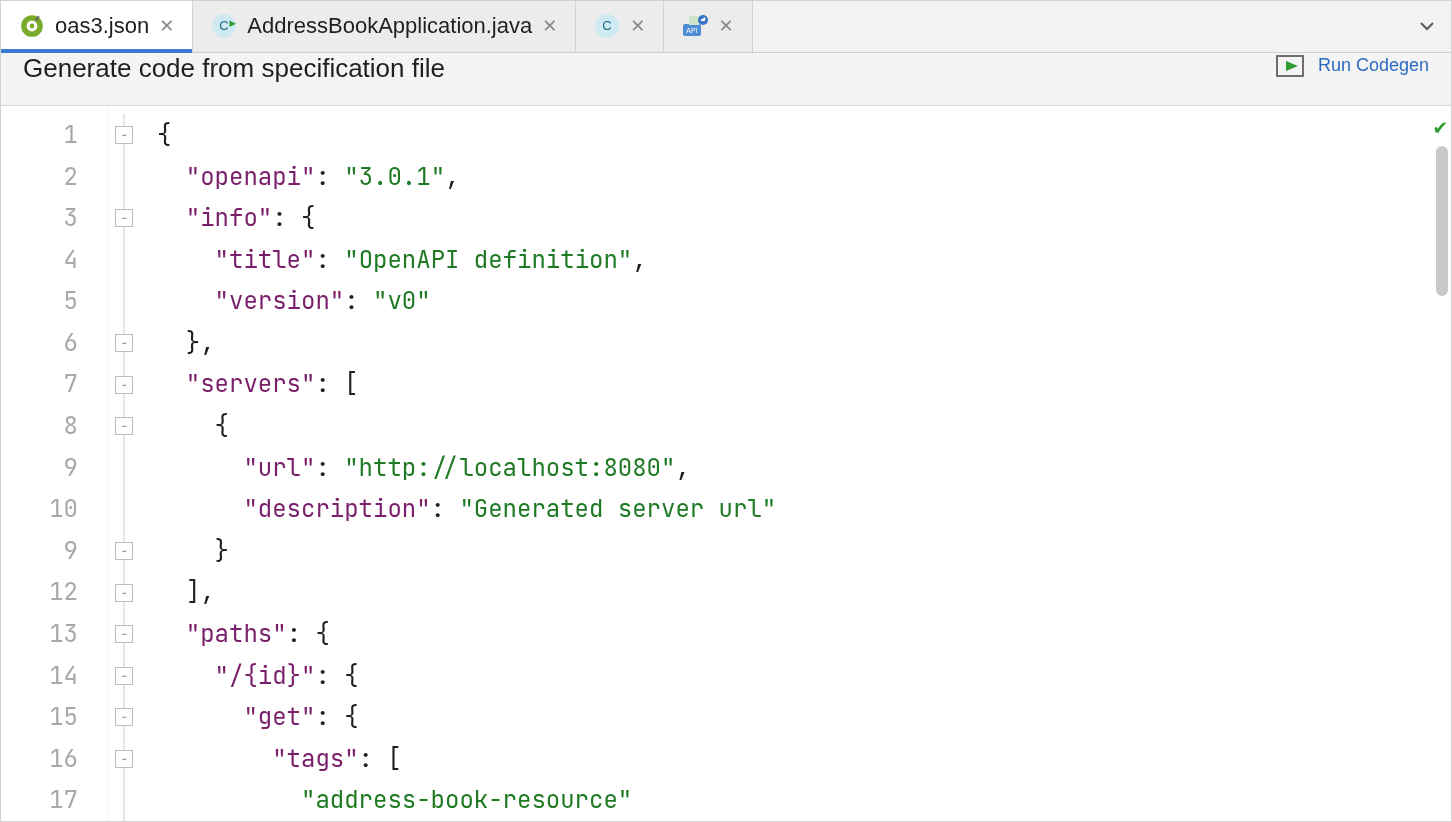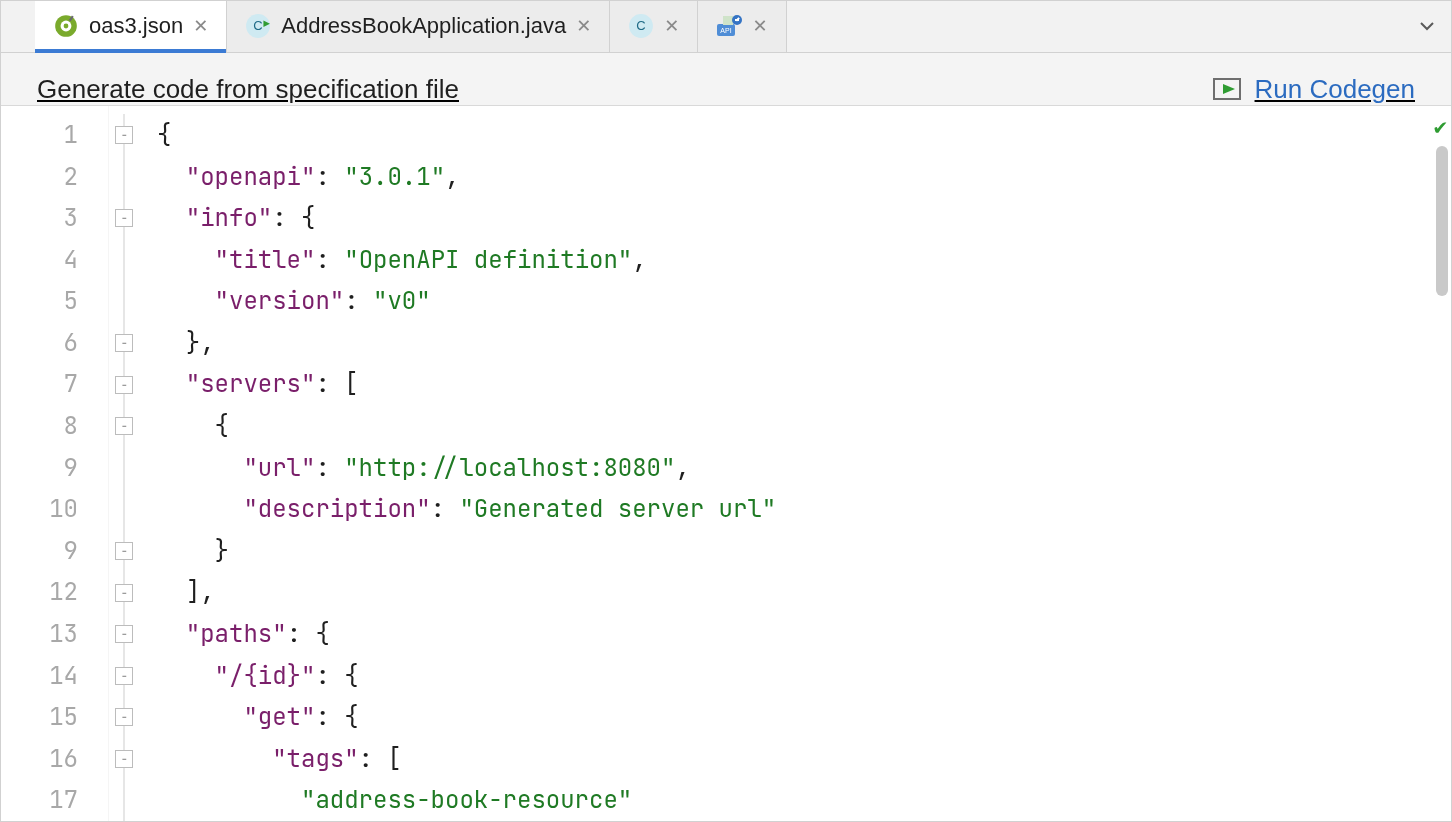--- a/index.html
+++ b/index.html
@@ -1,45 +1,44 @@
 <!DOCTYPE html>
 <html><head>
 <meta charset="utf-8">
 <style>
   * { box-sizing: border-box; margin: 0; padding: 0; }
   html, body { width: 1452px; height: 822px; font-family: -apple-system, "Segoe UI", Arial, sans-serif; background: #fff; overflow: hidden; }
   .root { width: 100%; height: 100%; border: 1px solid #d1d1d1; display: flex; flex-direction: column; background: #fff; }
 
   
-  .tabbar { display: flex; align-items: stretch; height: 53px; background: #f2f2f2; border-bottom: 1px solid #d1d1d1; padding-left: 34px; }
+  .tabbar { display: flex; align-items: stretch; height: 53px; background: #f2f2f2; border-bottom: 1px solid #d1d1d1; }
   .tab {
     display: flex; align-items: center; gap: 10px; padding: 0 18px;
     font-size: 22px; color: #1f1f1f; border-right: 1px solid #d1d1d1;
     background: #ececec; cursor: pointer; position: relative;
   }
   .tab.active { background: #ffffff; }
   .tab.active::after {
     content: ""; position: absolute; left: 0; right: 0; bottom: -1px; height: 4px;
     background: #3b7bd4;
   }
   .tab .close { color: #8a8a8a; font-size: 18px; line-height: 1; }
   .tabbar .spacer { flex: 1; background: #f2f2f2; }
   .tabbar .more { width: 48px; display: flex; align-items: center; justify-content: center; color: #5a5a5a; }
   .file-icon { width: 26px; height: 26px; display: inline-flex; align-items: center; justify-content: center; }
 
   
   .banner {
-    display: flex; align-items: flex-end; height: 54px;
-    background: #f4f4f4; border-bottom: 1px solid #d9d9d9; padding: 0 36px;
+    display: flex; align-items: flex-start; height: 54px;
+    background: #f4f4f4; border-bottom: 1px solid #d9d9d9; padding: 0 22px;
     font-size: 26px;
-    text-decoration: underline;
   }
   .banner .title { color: #1f1f1f; flex: 0 0 auto; }
   .banner .grow { flex: 1; }
-  .banner .action { display: flex; align-items: center; gap: 12px; color: #2b6bc0; cursor: pointer; margin-left: 44px; font-size: 26px; }
+  .banner .action { display: flex; align-items: center; gap: 12px; color: #2b6bc0; cursor: pointer; margin-left: 44px; font-size: 18px; }
   .banner .action .ico { width: 30px; height: 26px; }
 
   
   .editor-wrap { display: flex; flex: 1; background: #fff; font-family: "JetBrains Mono","Menlo","Consolas",monospace; font-size: 24px; position: relative; }
   .gutter {
     width: 108px; background: #fff; color: #a8a8a8; text-align: right;
     padding-top: 8px; user-select: none; line-height: 41.6px; font-size: 24px; position: relative;
     border-right: 1px solid #f5f5f5;
   }
   .gutter .ln { padding-right: 30px; height: 41.6px; }

